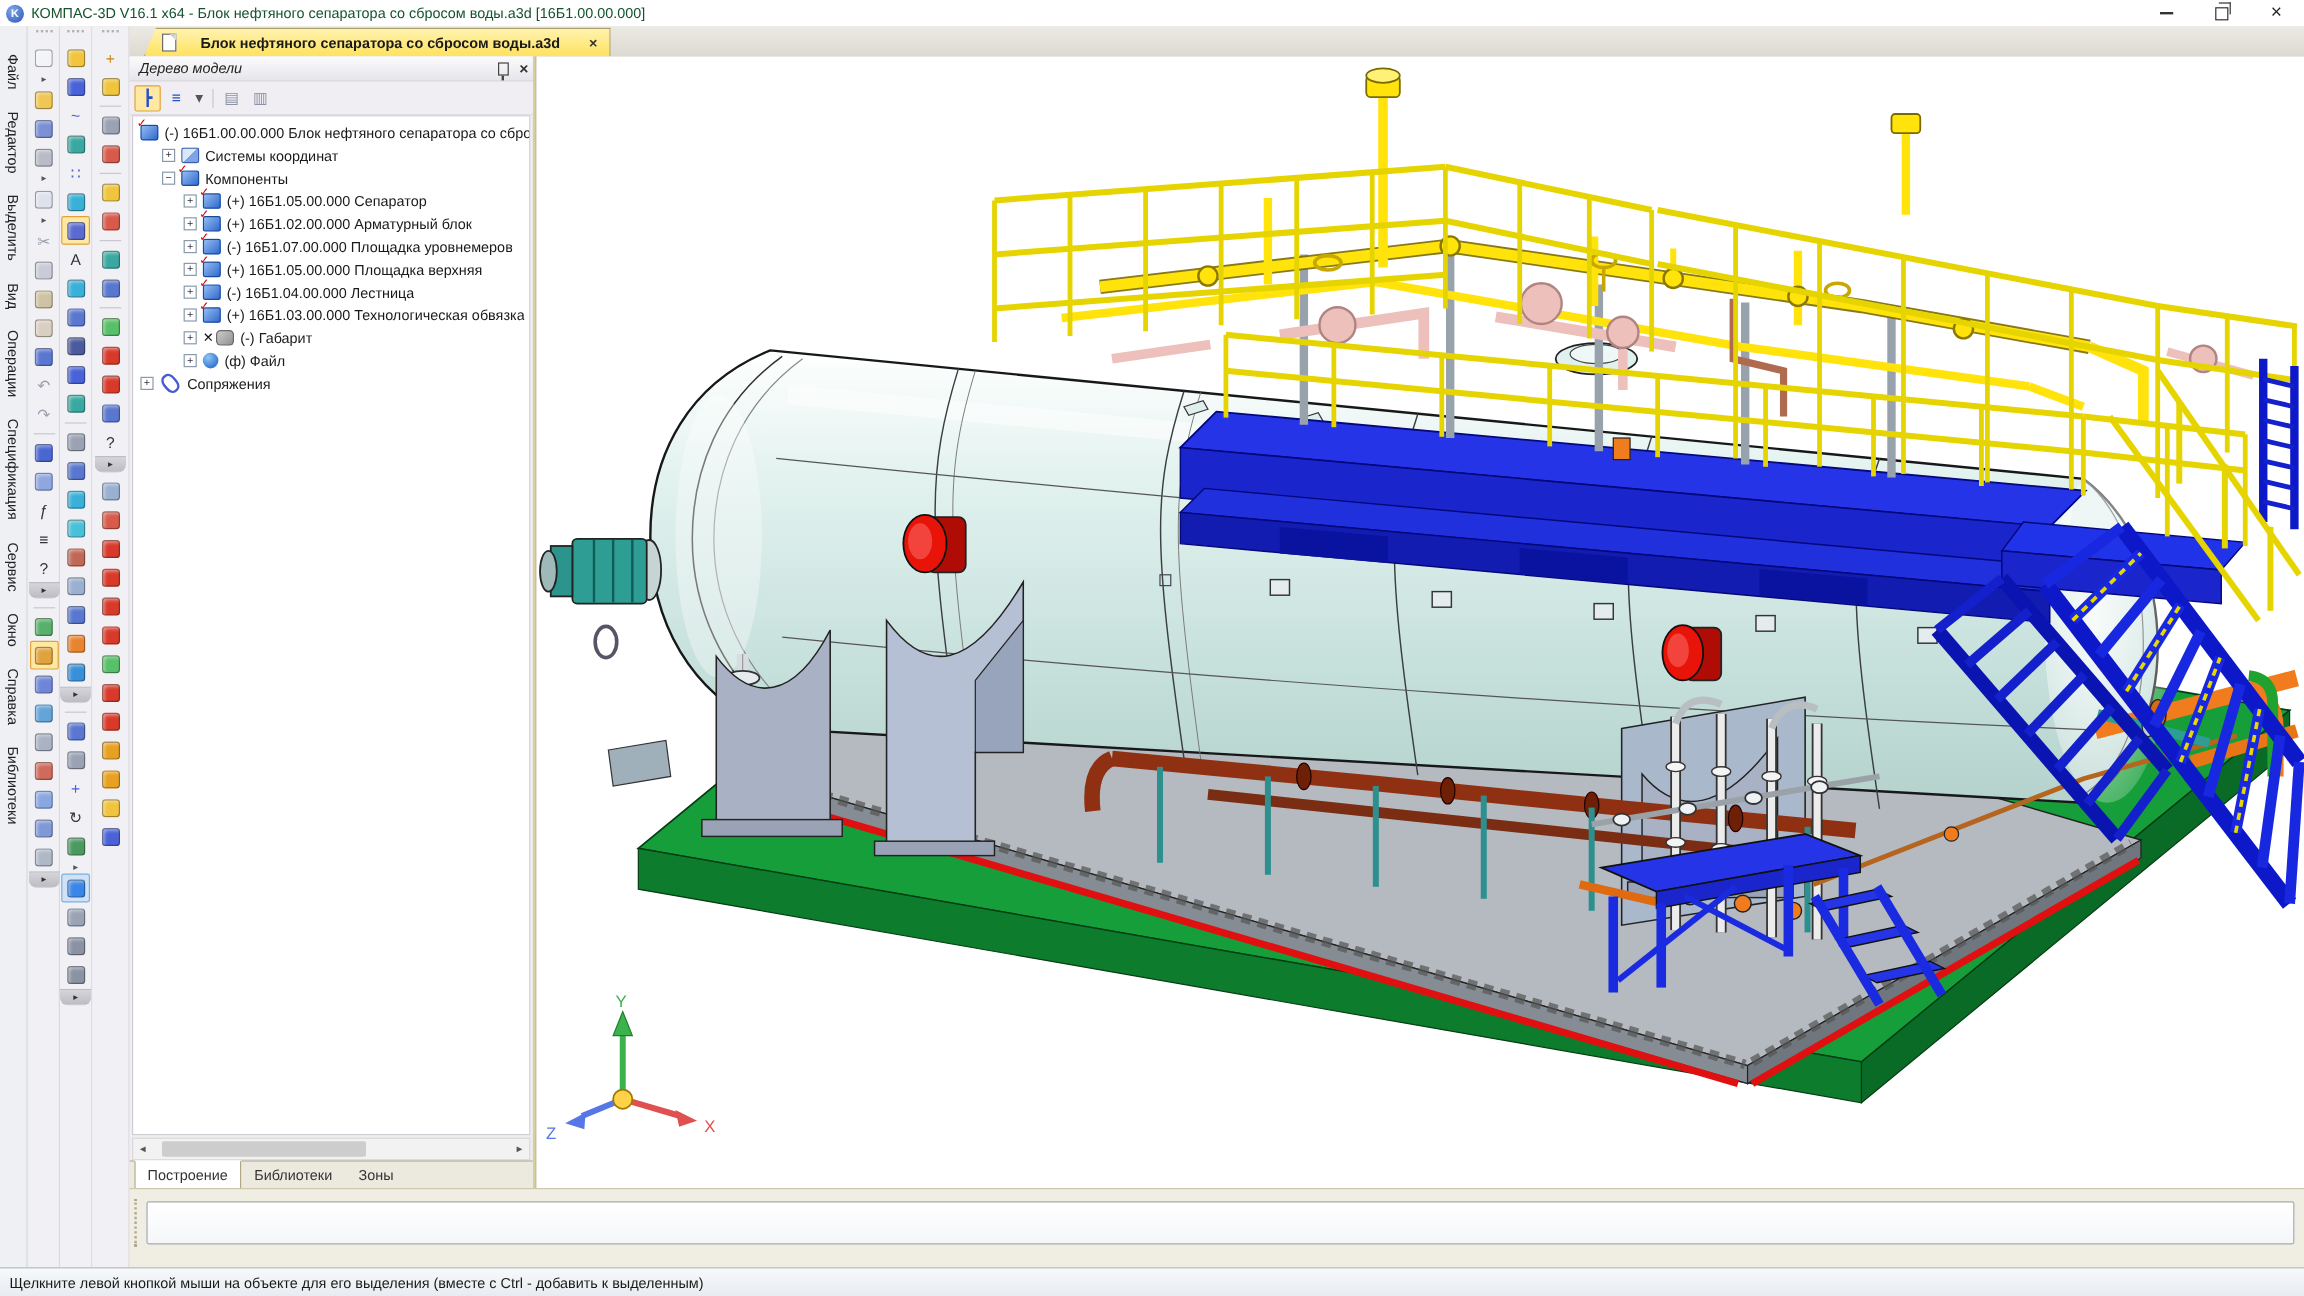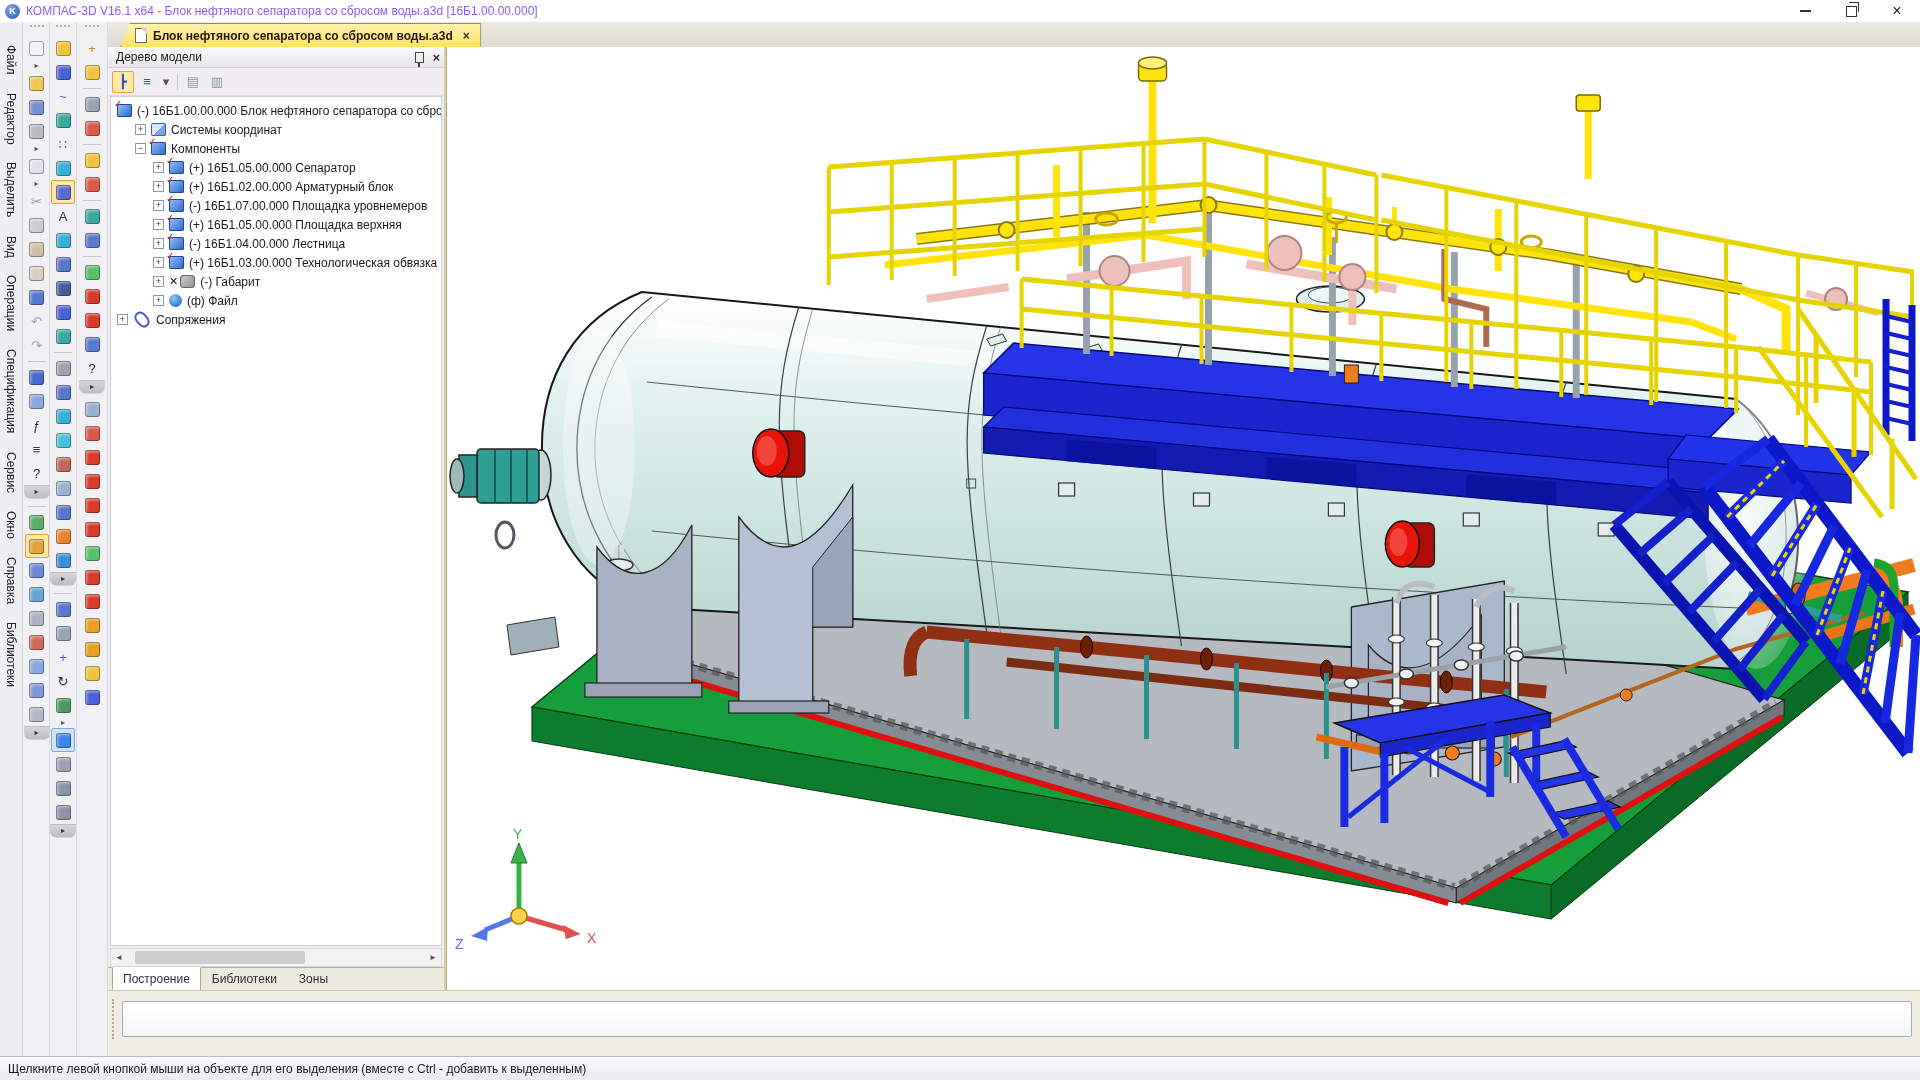--- a/index.html
+++ b/index.html
@@ -5,21 +5,21 @@
   html,body{margin:0;padding:0;background:#dfe3e8;}
   #app{position:relative;width:1920px;height:1080px;background:#f0eff2;overflow:hidden;
        font-family:"Liberation Sans","DejaVu Sans",sans-serif;font-size:12px;color:#1a1a1a;
        -webkit-font-smoothing:antialiased;}
   
   #titlebar{position:absolute;left:0;top:0;width:1920px;height:22px;background:#ffffff;
             display:flex;align-items:center;border-bottom:1px solid #e2e2e2;}
   .applogo{width:15px;height:15px;border-radius:50%;margin:0 6px 0 5px;
            background:radial-gradient(circle at 35% 30%,#7fa8e8,#2a55b8);display:flex;align-items:center;justify-content:center;
            color:#fff;font-size:9px;font-weight:bold;}
-  #title-text{font-size:12px;color:#8b5cf6;white-space:nowrap;}
+  #title-text{font-size:12px;color:#14532d;white-space:nowrap;}
   #wincontrols{margin-left:auto;display:flex;height:100%;}
   .winbtn{width:46px;height:100%;display:flex;align-items:center;justify-content:center;color:#222;}
   .ic-min{width:11px;height:2px;background:#333;}
   .ic-restore{width:9px;height:9px;border:1.5px solid #333;position:relative;background:#fff;}
   .ic-restore::before{content:"";position:absolute;left:2px;top:-5px;width:9px;height:9px;border:1.5px solid #333;border-bottom:none;border-left:none;}
   .ic-close{font-size:16px;line-height:16px;color:#222;}
   
   #menustrip{position:absolute;left:0;top:22px;width:23px;height:1034px;background:#eef0f4;
              border-right:1px solid #d8dade;display:flex;flex-direction:column;align-items:center;padding-top:14px;box-sizing:border-box;}
   .mitem{writing-mode:vertical-rl;margin:9px 0;color:#222;font-size:12px;cursor:default;}
@@ -38,31 +38,31 @@
   .tbtn.mini .tglyph{font-size:8px;color:#555;}
   .tbtn.sep{height:8px;}
   .tbtn.sep::after{content:"";width:18px;height:1px;background:#c9c8ce;}
   .tbtn.ovf{height:14px;width:26px;background:linear-gradient(#d6d5da,#bdbcc4);border-radius:0 0 7px 7px;margin-bottom:3px;}
   .tbtn.ovf .tglyph{font-size:8px;color:#333;}
   .tbtn.hl{background:#ffe9a2;border-color:#e0a23c;}
   .tbtn.hl2{background:#cfe2f7;border-color:#7aaede;}
   
   #tabbar{position:absolute;left:108px;top:22px;width:1812px;height:25px;
           background:linear-gradient(#eceae4,#dcd9d0);border-bottom:1px solid #b8b29a;display:flex;align-items:flex-end;}
-  #doc-tab{height:23px;margin-left:12px;display:flex;align-items:center;gap:6px;padding:0 10px 0 14px;
+  #doc-tab{height:23px;margin-left:12px;display:flex;align-items:center;gap:20px;padding:0 10px 0 14px;
            background:linear-gradient(#fff3b0,#ffe25e);border:1px solid #9a8c4a;border-bottom:none;
            clip-path:polygon(10px 0,100% 0,100% 100%,0 100%);font-weight:bold;font-size:12px;color:#1a1a1a;}
   .docicon{width:10px;height:13px;background:#fdfdfd;border:1px solid #6a6a6a;position:relative;}
   .docicon::before{content:"";position:absolute;right:-1px;top:-1px;border:3px solid;border-color:#c8c8c8 #dcd9d0 transparent transparent;}
   #doc-tab .tabclose{font-weight:bold;font-size:12px;color:#333;margin-left:4px;}
   
   #treepanel{position:absolute;left:108px;top:47px;width:338px;height:943px;background:#f0eef2;
              border-right:2px solid #d8cf9e;box-sizing:border-box;display:flex;flex-direction:column;}
   #tree-header{height:20px;background:linear-gradient(#fbfbfc,#e7e5ea);border-bottom:1px solid #d4d2d8;
-               display:flex;align-items:center;padding:0 4px 0 8px;}
+               display:flex;align-items:center;padding:0 4px 0 8px;font-style:italic;}
   #tree-title{font-size:12px;color:#222;}
   #tree-header .hbtns{margin-left:auto;display:flex;gap:8px;align-items:center;}
   .pin{width:7px;height:9px;border:1.5px solid #444;position:relative;}
   .pin::after{content:"";position:absolute;left:2px;bottom:-5px;width:1.5px;height:4px;background:#444;}
   .hclose{font-size:13px;font-weight:bold;color:#333;line-height:1;}
   #tree-toolbar{height:27px;display:flex;align-items:center;gap:2px;padding:0 4px;background:#f0eef2;border-bottom:1px solid #e0dee4;}
   #tree-toolbar .tbtn{width:22px;height:22px;}
   #tree-toolbar .tbtn.drop{width:12px;}
   #tree-toolbar .tbtn.tsep{width:6px;height:20px;}
   #tree-toolbar .tbtn.tsep::after{content:"";width:1px;height:16px;background:#c9c8ce;}

